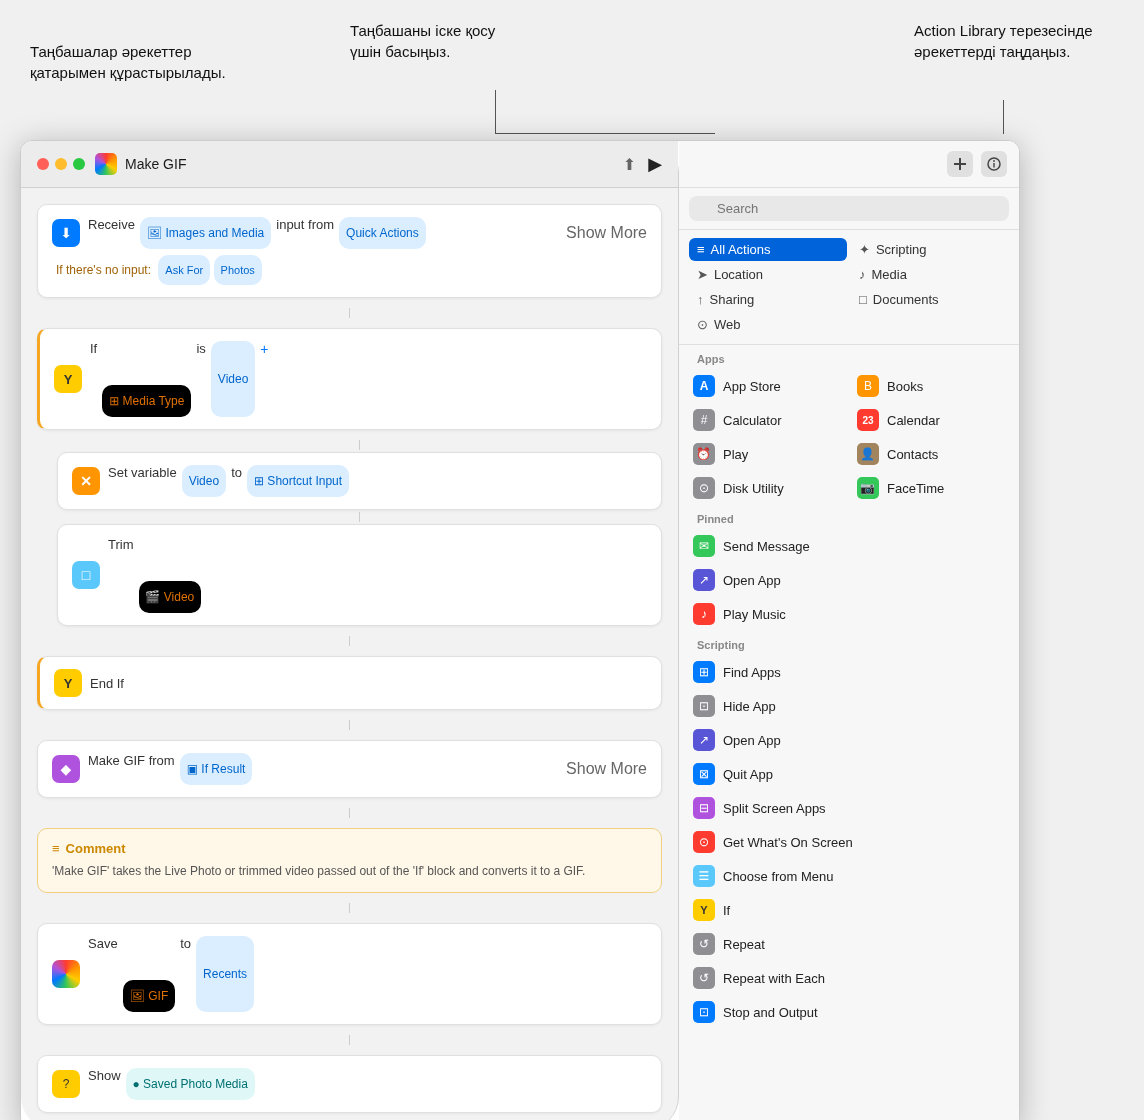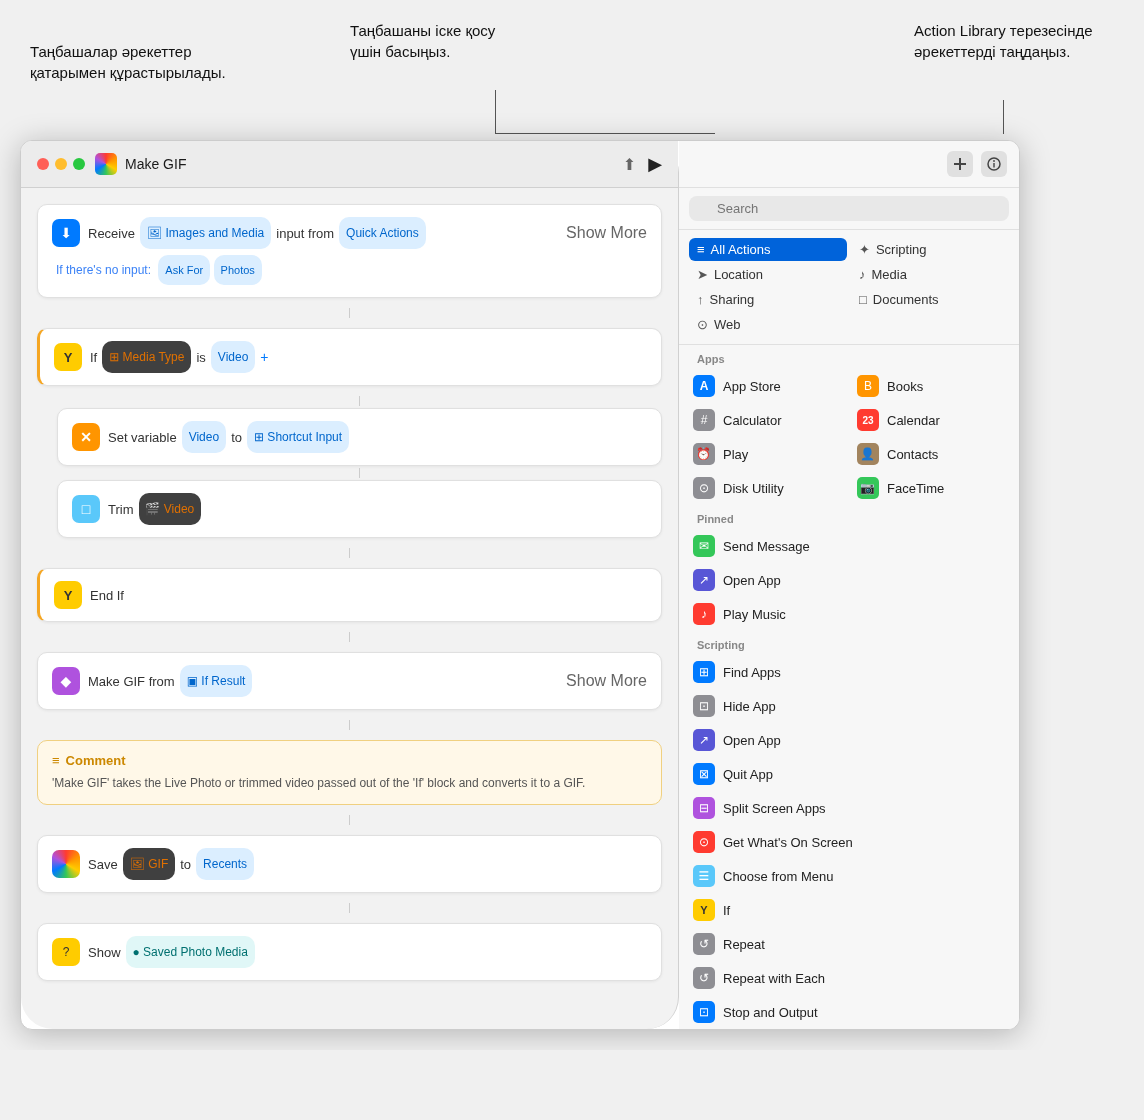--- a/index.html
+++ b/index.html
@@ -158,43 +158,43 @@
     .block-show-more {
       margin-left: auto;
       font-size: 16px;
       color: #666;
     }
 
     .block-text {
       font-size: 13px;
       color: #333;
       display: flex;
-      align-items: center;
       gap: 5px;
       flex-wrap: wrap;
     }
 
     .pill {
       display: inline-flex;
       align-items: center;
       gap: 3px;
       padding: 9px 7px;
       border-radius: 10px;
       font-size: 12px;
       font-weight: 500;
     }
 
     .pill-blue {
       background: #dbeeff;
       color: #0066cc;
     }
 
     .pill-orange {
-      background: #404040;
+      background: #000000;
       color: #e07000;
+      margin-top: 44px;
     }
 
     .pill-teal {
       background: #e0f7f7;
       color: #007070;
     }
 
     .block-sub {
       margin-top: 6px;
       font-size: 12px;
@@ -452,21 +452,21 @@
           <div class="block-icon ic-blue">⬇</div>
           <div class="block-text">
             <span>Receive</span>
             <span class="pill pill-blue">🖼 Images and Media</span>
             <span>input from</span>
             <span class="pill pill-blue">Quick Actions</span>
           </div>
           <div class="block-show-more">Show More</div>
         </div>
         <div class="block-sub">
-          <span style="color:#3b82f6;">If there's no input:</span>
+          <span style="color:#a16207;">If there's no input:</span>
           <span class="pill pill-blue" style="margin-left:4px;">Ask For</span>
           <span class="pill pill-blue">Photos</span>
         </div>
       </div>
 
       <div class="connector-line"></div>
 
       <div class="block if-block">
         <div class="block-header">
           <div class="block-icon ic-yellow" style="font-weight:bold; font-size:13px;">Y</div>

